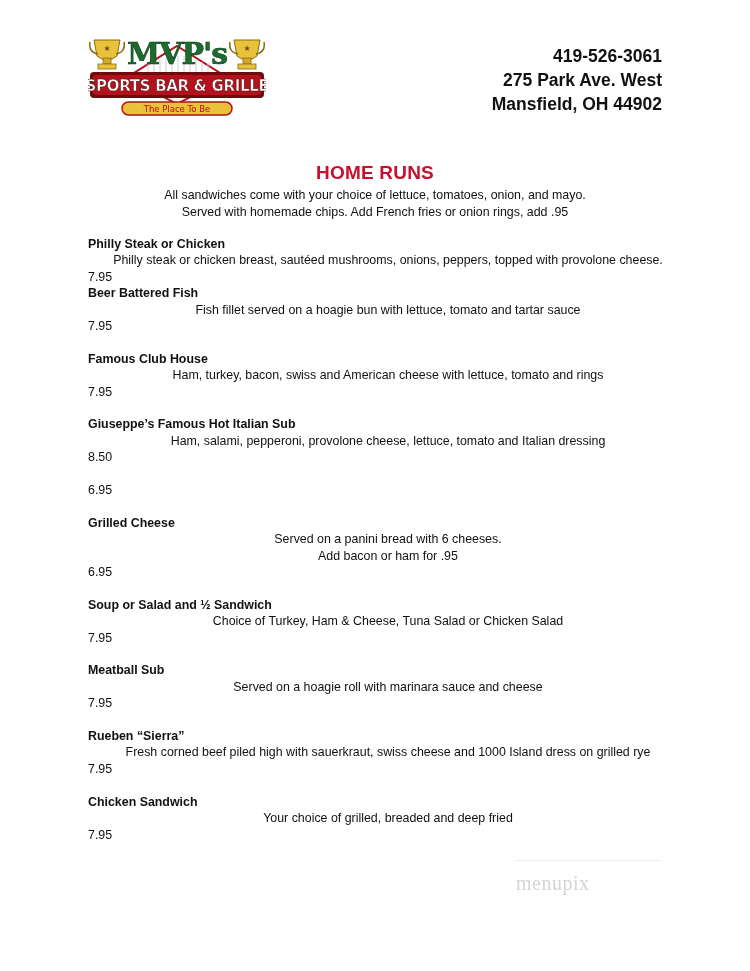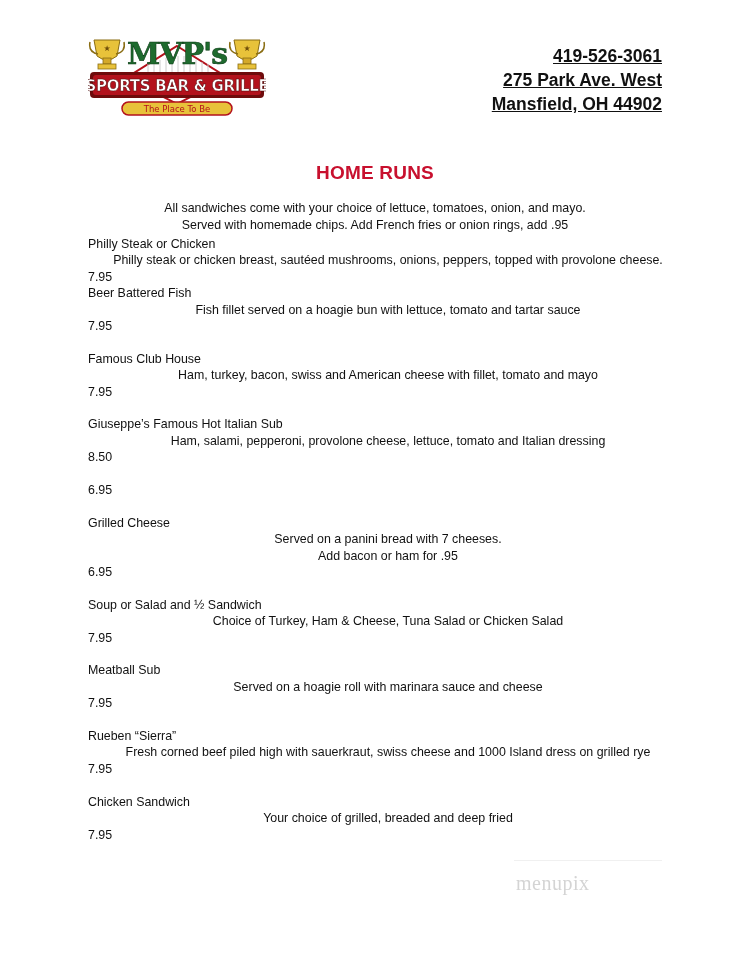--- a/index.html
+++ b/index.html
@@ -24,53 +24,51 @@
     }
     .contact {
       position: absolute;
       right: 88px;
       top: 44px;
       text-align: right;
       font-weight: bold;
       font-size: 17.5px;
       line-height: 24px;
       color: #111;
-      text-decoration: underline;
     }
     .section-title {
       position: absolute;
       left: 0;
       width: 750px;
       top: 162px;
       text-align: center;
       font-weight: bold;
       font-size: 19px;
       color: #c8102e;
       letter-spacing: 0.2px;
     }
     .intro {
       position: absolute;
       left: 0;
       width: 750px;
       top: 187px;
       text-align: center;
       font-size: 12.4px;
       line-height: 16.5px;
-      margin-top: 13px;
     }
     .menu {
       position: absolute;
       left: 88px;
       top: 236px;
       width: 600px;
       font-size: 12.4px;
       line-height: 16.4px;
     }
     .item { margin: 0; }
-    .item .name { font-weight: normal; display: block; }
+    .item .name { font-weight: bold; display: block; }
     .item .desc { display: block; text-align: center; }
     .item .price { display: block; }
     .gap { height: 16.4px; }
     .watermark {
       position: absolute;
       left: 516px;
       top: 872px;
       font-family: Liberation Serif, serif;
       font-size: 20px;
       color: #d4d4d4;
@@ -159,40 +157,40 @@
 
   <div class="item">
     <span class="name">Beer Battered Fish</span>
     <span class="desc">Fish fillet served on a hoagie bun with lettuce, tomato and tartar sauce</span>
     <span class="price">7.95</span>
   </div>
   <div class="gap"></div>
 
   <div class="item">
     <span class="name">Famous Club House</span>
-    <span class="desc">Ham, turkey, bacon, swiss and American cheese with fillet, tomato and mayo</span>
+    <span class="desc">Ham, turkey, bacon, swiss and American cheese with lettuce, tomato and rings</span>
     <span class="price">7.95</span>
   </div>
   <div class="gap"></div>
 
   <div class="item">
     <span class="name">Giuseppe’s Famous Hot Italian Sub</span>
     <span class="desc">Ham, salami, pepperoni, provolone cheese, lettuce, tomato and Italian dressing</span>
     <span class="price">8.50</span>
   </div>
   <div class="gap"></div>
 
   <div class="item">
     <span class="price">6.95</span>
   </div>
   <div class="gap"></div>
 
   <div class="item">
     <span class="name">Grilled Cheese</span>
-    <span class="desc">Served on a panini bread with 7 cheeses.</span>
+    <span class="desc">Served on a panini bread with 6 cheeses.</span>
     <span class="desc">Add bacon or ham for .95</span>
     <span class="price">6.95</span>
   </div>
   <div class="gap"></div>
 
   <div class="item">
     <span class="name">Soup or Salad and ½ Sandwich</span>
     <span class="desc">Choice of Turkey, Ham &amp; Cheese, Tuna Salad or Chicken Salad</span>
     <span class="price">7.95</span>
   </div>

